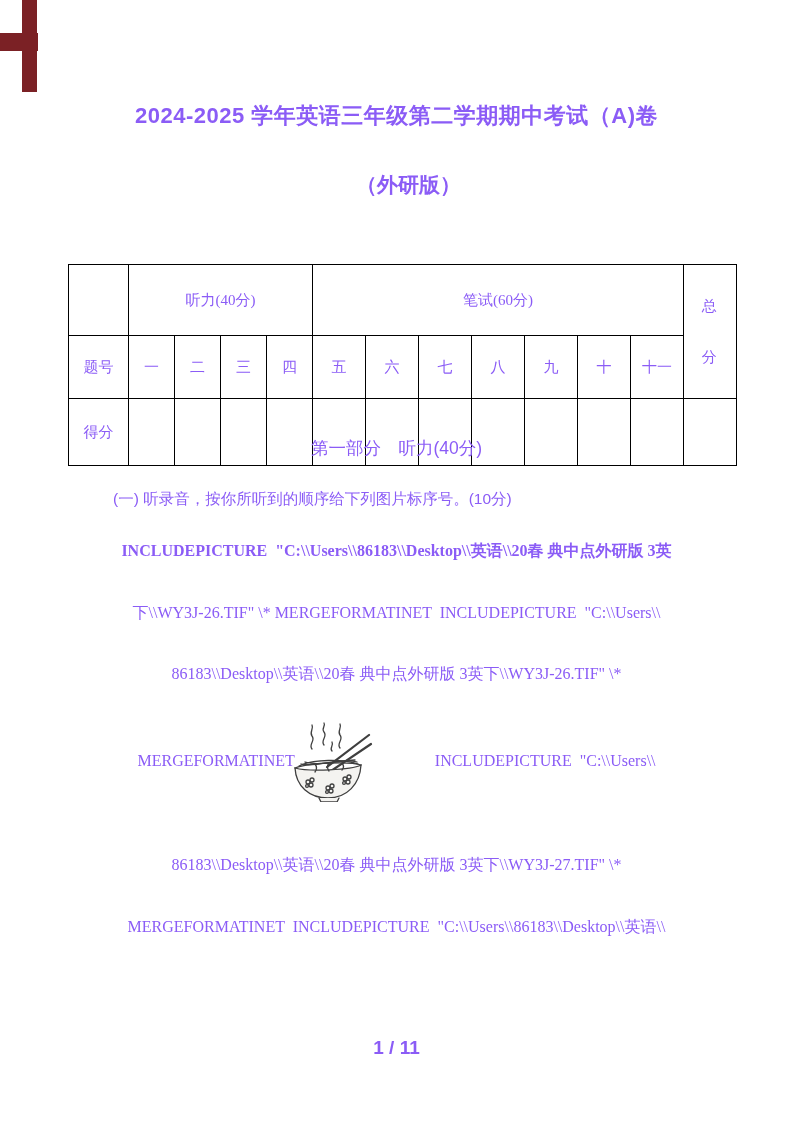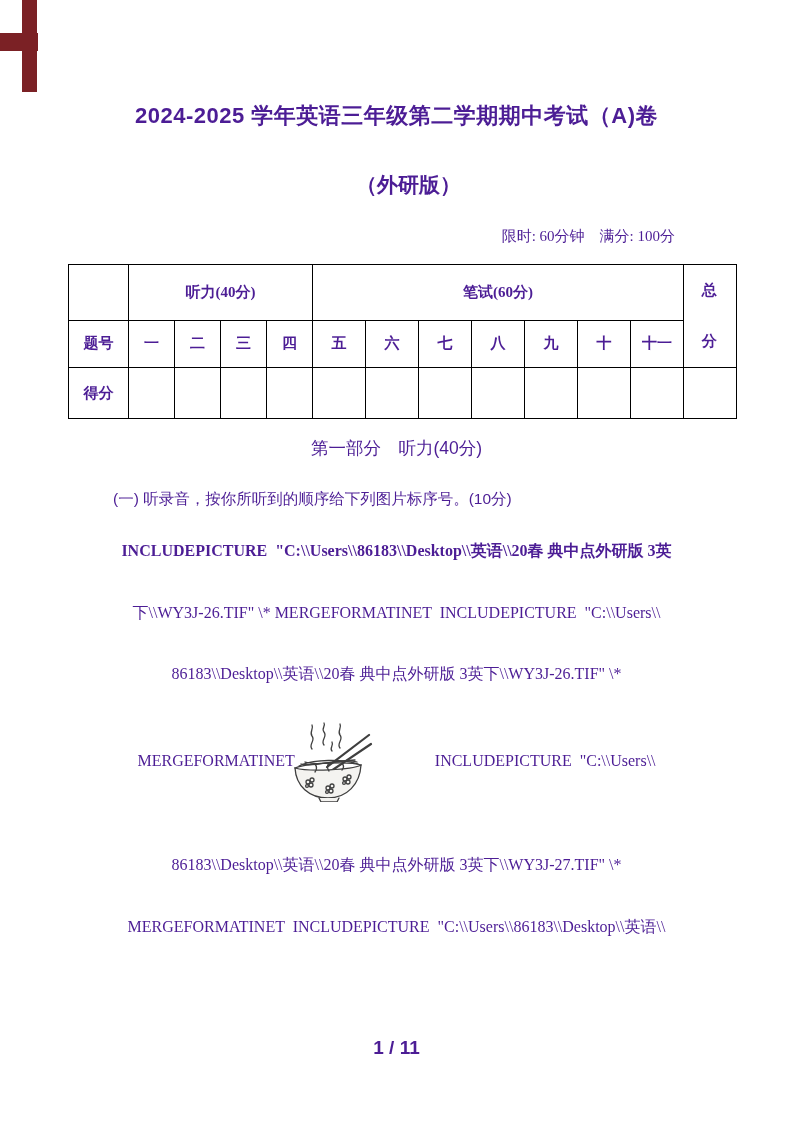--- a/index.html
+++ b/index.html
@@ -3,21 +3,21 @@
 <meta charset="utf-8">
 <style>
   html,body{margin:0;padding:0;background:#ffffff;}
   .page{
     position:relative;
     width:793px;height:1122px;
     margin:0 auto;
     background:#ffffff;
     overflow:hidden;
     font-family:"Liberation Serif", serif;
-    color:#4c1d95;
+    color:#8b5cf6;
   }
   
   .marker-v{position:absolute;left:22px;top:0;width:15px;height:92px;background:#7b2125;}
   .marker-h{position:absolute;left:0;top:33px;width:38px;height:18px;background:#7b2125;}
 
   .title1{
     position:absolute;top:101px;left:0;width:100%;
     text-align:center;font-family:"Liberation Sans", sans-serif;
     font-weight:bold;font-size:22px;letter-spacing:0.5px;
   }
@@ -32,21 +32,21 @@
   }
 
   table.score{
     position:absolute;left:68px;top:264px;
     border-collapse:collapse;table-layout:fixed;
     width:668px;font-size:15px;
   }
   table.score td{
     border:1.5px solid #000;
     text-align:center;vertical-align:middle;
-    padding:0;overflow:hidden;font-weight:bold;
+    padding:8px;overflow:hidden;
   }
   tr.r1 td{height:54px;}
   tr.r2 td{height:46px;}
   tr.r3 td{height:50px;}
   td.total-cell span{
     display:block;width:1.1em;margin:0 auto;
     line-height:51px;word-break:break-all;text-align:left;
   }
 
   .sec-heading{
@@ -83,21 +83,20 @@
 </head>
 <body>
 
 <div class="page">
 
   <div class="marker-v"></div>
   <div class="marker-h"></div>
 
   <div class="title1">2024-2025 学年英语三年级第二学期期中考试（A)卷</div>
   <div class="title2">（外研版）</div>
-  <div class="meta">限时: 60分钟　满分: 100分</div>
 
   <table class="score">
     <colgroup>
       <col style="width:60px">
       <col style="width:46px">
         <col style="width:46px">
         <col style="width:46px">
         <col style="width:46px">
       <col style="width:53px">
         <col style="width:53px">

